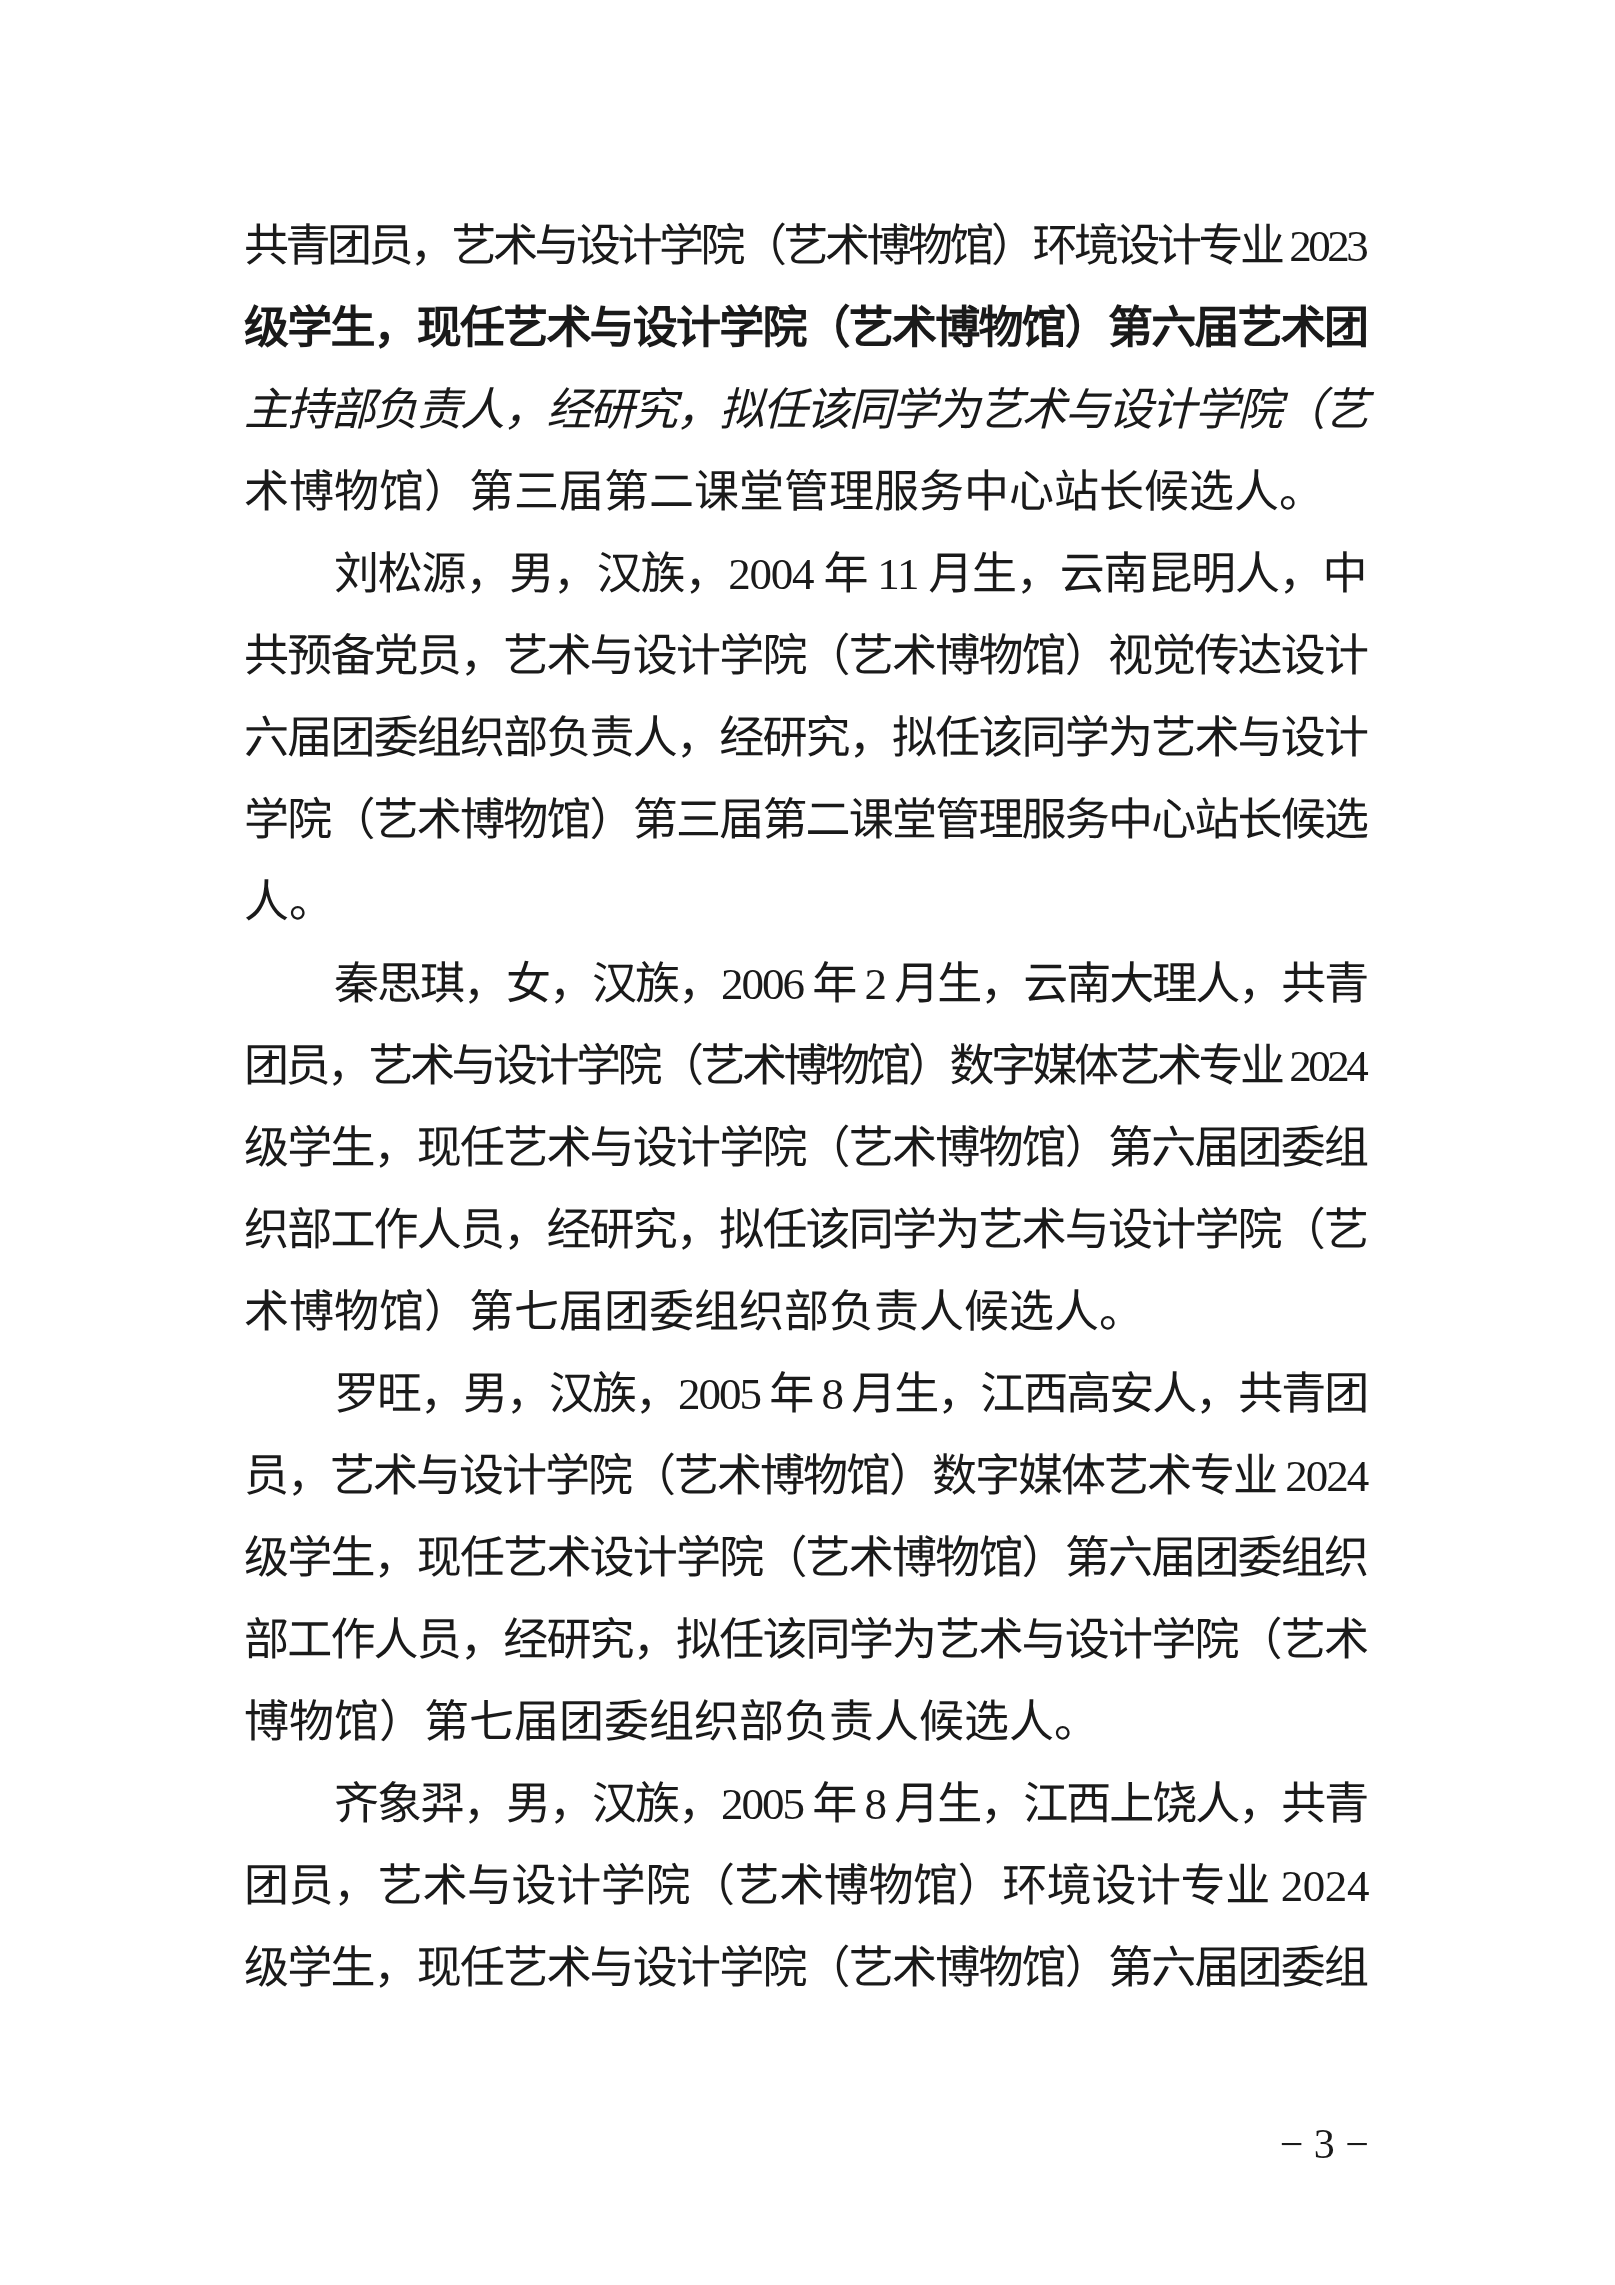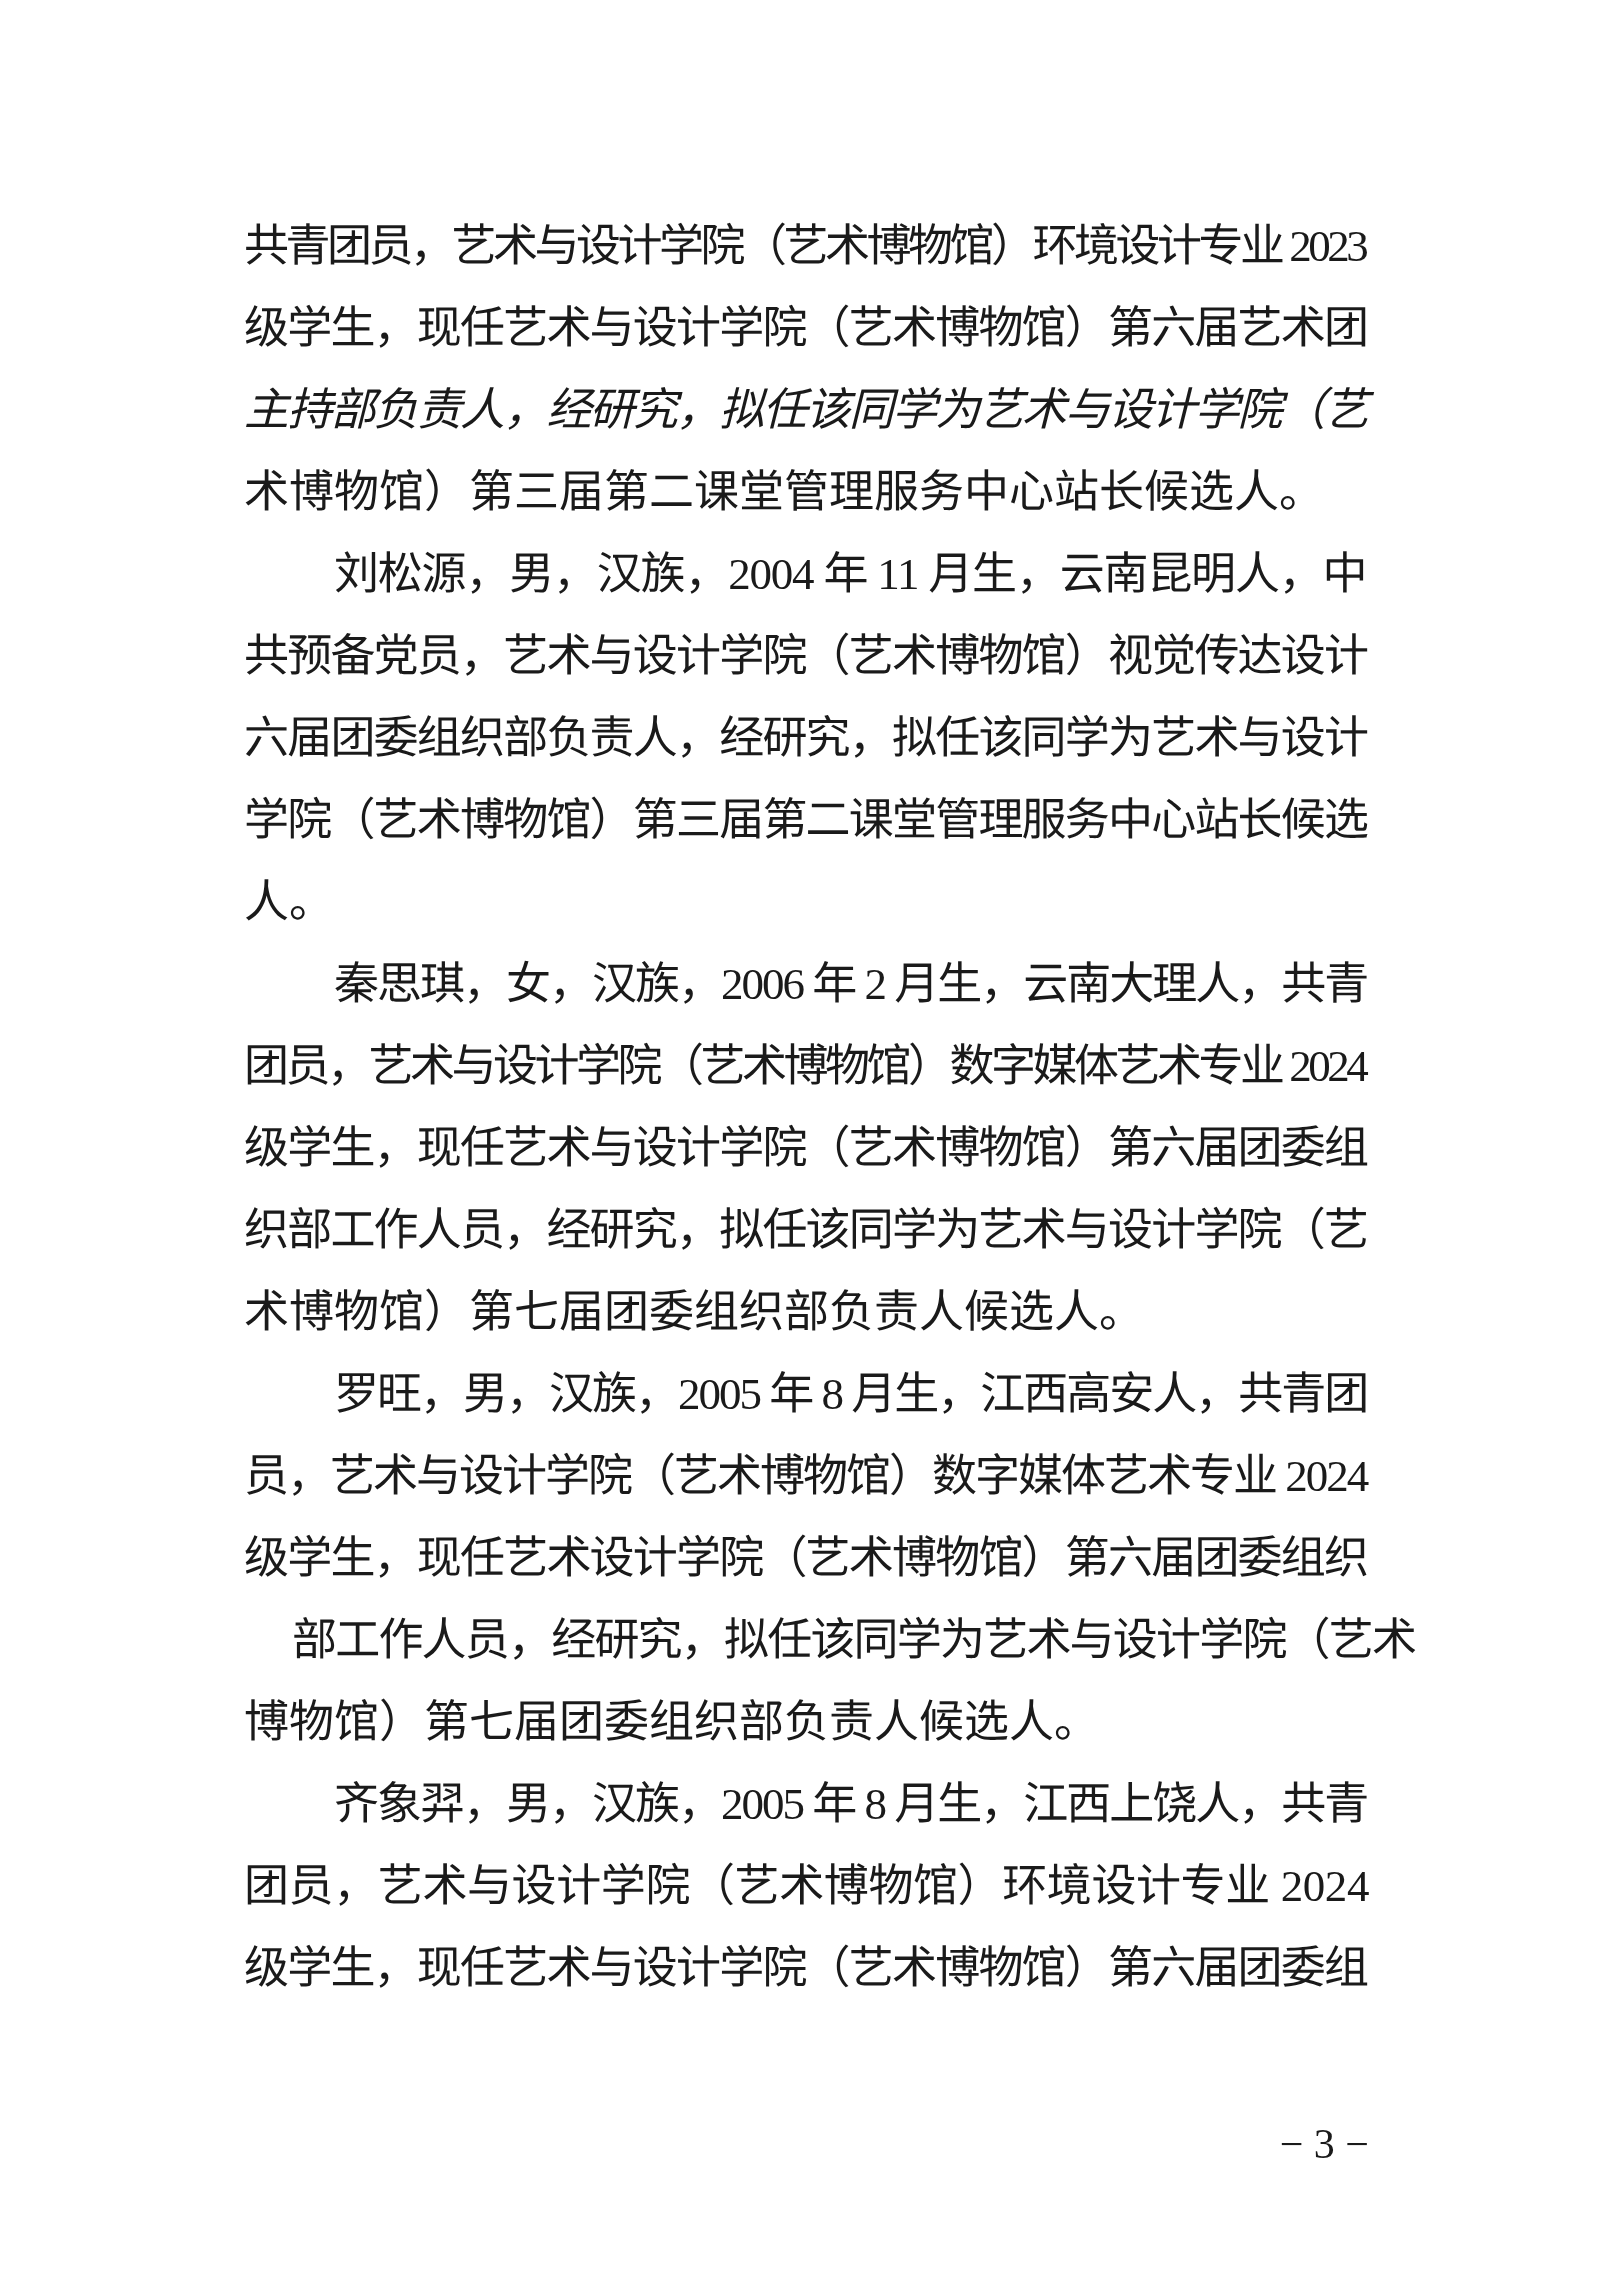--- a/index.html
+++ b/index.html
@@ -37,21 +37,21 @@
 </style>
 </head>
 <body>
 
 <div class="page">
 
   <div class="textblock">
 
     <div class="para">
       <div class="line j" style="letter-spacing: -3.5px;"><span>共青团员，艺术与设计学院（艺术博物馆）环境设计专业 2023</span></div>
-      <div class="line j" style="letter-spacing: -1.8px;"><span>级学生，现任艺术与设计学院（艺术博物馆）第六届艺术团</span></div>
+      <div class="line j" style="letter-spacing: -1.8px; font-weight: bold;"><span>级学生，现任艺术与设计学院（艺术博物馆）第六届艺术团</span></div>
       <div class="line j" style="letter-spacing: -1.8px; font-style: italic;"><span>主持部负责人，经研究，拟任该同学为艺术与设计学院（艺</span></div>
       <div class="line end"><span>术博物馆）第三届第二课堂管理服务中心站长候选人。</span></div>
     </div>
 
     <div class="para">
       <div class="line j indent" style="letter-spacing: -1.2px;"><span>刘松源，男，汉族，2004 年 11 月生，云南昆明人，中</span></div>
       <div class="line j" style="letter-spacing: -1.8px;"><span>共预备党员，艺术与设计学院（艺术博物馆）视觉传达设计</span></div>
       <div class="line j" style="letter-spacing: -1.8px;"><span>六届团委组织部负责人，经研究，拟任该同学为艺术与设计</span></div>
       <div class="line j" style="letter-spacing: -1.8px;"><span>学院（艺术博物馆）第三届第二课堂管理服务中心站长候选</span></div>
       <div class="line end"><span>人。</span></div>
@@ -62,21 +62,21 @@
       <div class="line j" style="letter-spacing: -3.5px;"><span>团员，艺术与设计学院（艺术博物馆）数字媒体艺术专业 2024</span></div>
       <div class="line j" style="letter-spacing: -1.8px;"><span>级学生，现任艺术与设计学院（艺术博物馆）第六届团委组</span></div>
       <div class="line j" style="letter-spacing: -1.8px;"><span>织部工作人员，经研究，拟任该同学为艺术与设计学院（艺</span></div>
       <div class="line end"><span>术博物馆）第七届团委组织部负责人候选人。</span></div>
     </div>
 
     <div class="para">
       <div class="line j indent" style="letter-spacing: -2px;"><span>罗旺，男，汉族，2005 年 8 月生，江西高安人，共青团</span></div>
       <div class="line j" style="letter-spacing: -2px;"><span>员，艺术与设计学院（艺术博物馆）数字媒体艺术专业 2024</span></div>
       <div class="line j" style="letter-spacing: -1.8px;"><span>级学生，现任艺术设计学院（艺术博物馆）第六届团委组织</span></div>
-      <div class="line j" style="letter-spacing: -1.8px; margin-left: 48px;"><span>部工作人员，经研究，拟任该同学为艺术与设计学院（艺术</span></div>
+      <div class="line j" style="letter-spacing: -1.8px;"><span>部工作人员，经研究，拟任该同学为艺术与设计学院（艺术</span></div>
       <div class="line end"><span>博物馆）第七届团委组织部负责人候选人。</span></div>
     </div>
 
     <div class="para">
       <div class="line j indent" style="letter-spacing: -2px;"><span>齐象羿，男，汉族，2005 年 8 月生，江西上饶人，共青</span></div>
       <div class="line j" style="letter-spacing: -0.4px;"><span>团员，艺术与设计学院（艺术博物馆）环境设计专业 2024</span></div>
       <div class="line j" style="letter-spacing: -1.8px;"><span>级学生，现任艺术与设计学院（艺术博物馆）第六届团委组</span></div>
     </div>
 
   </div>

